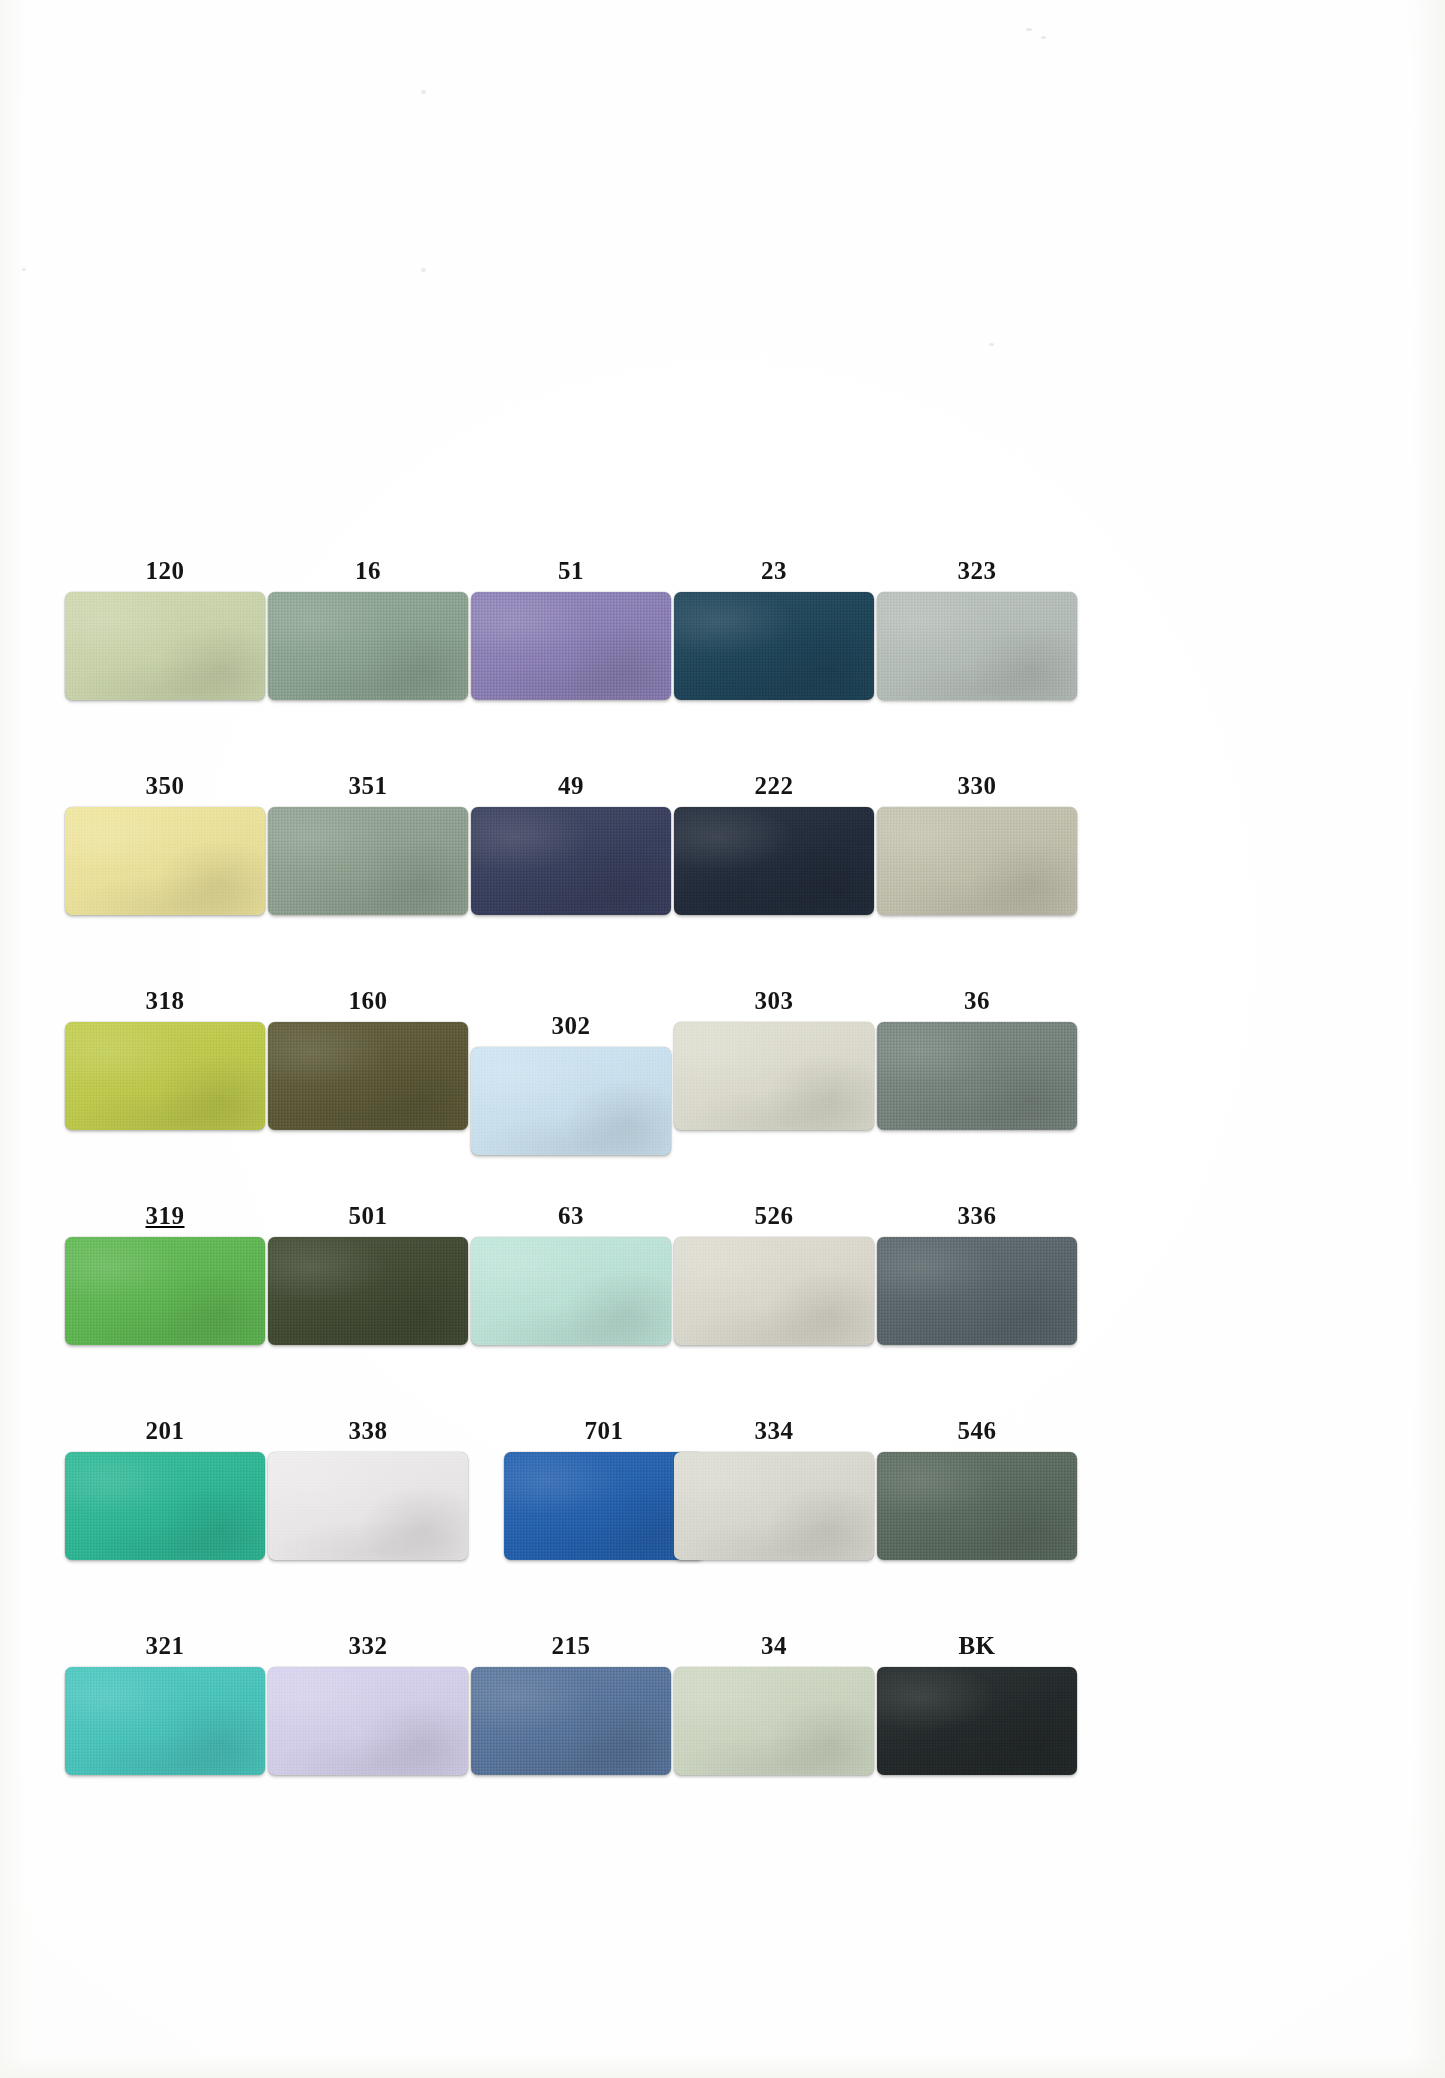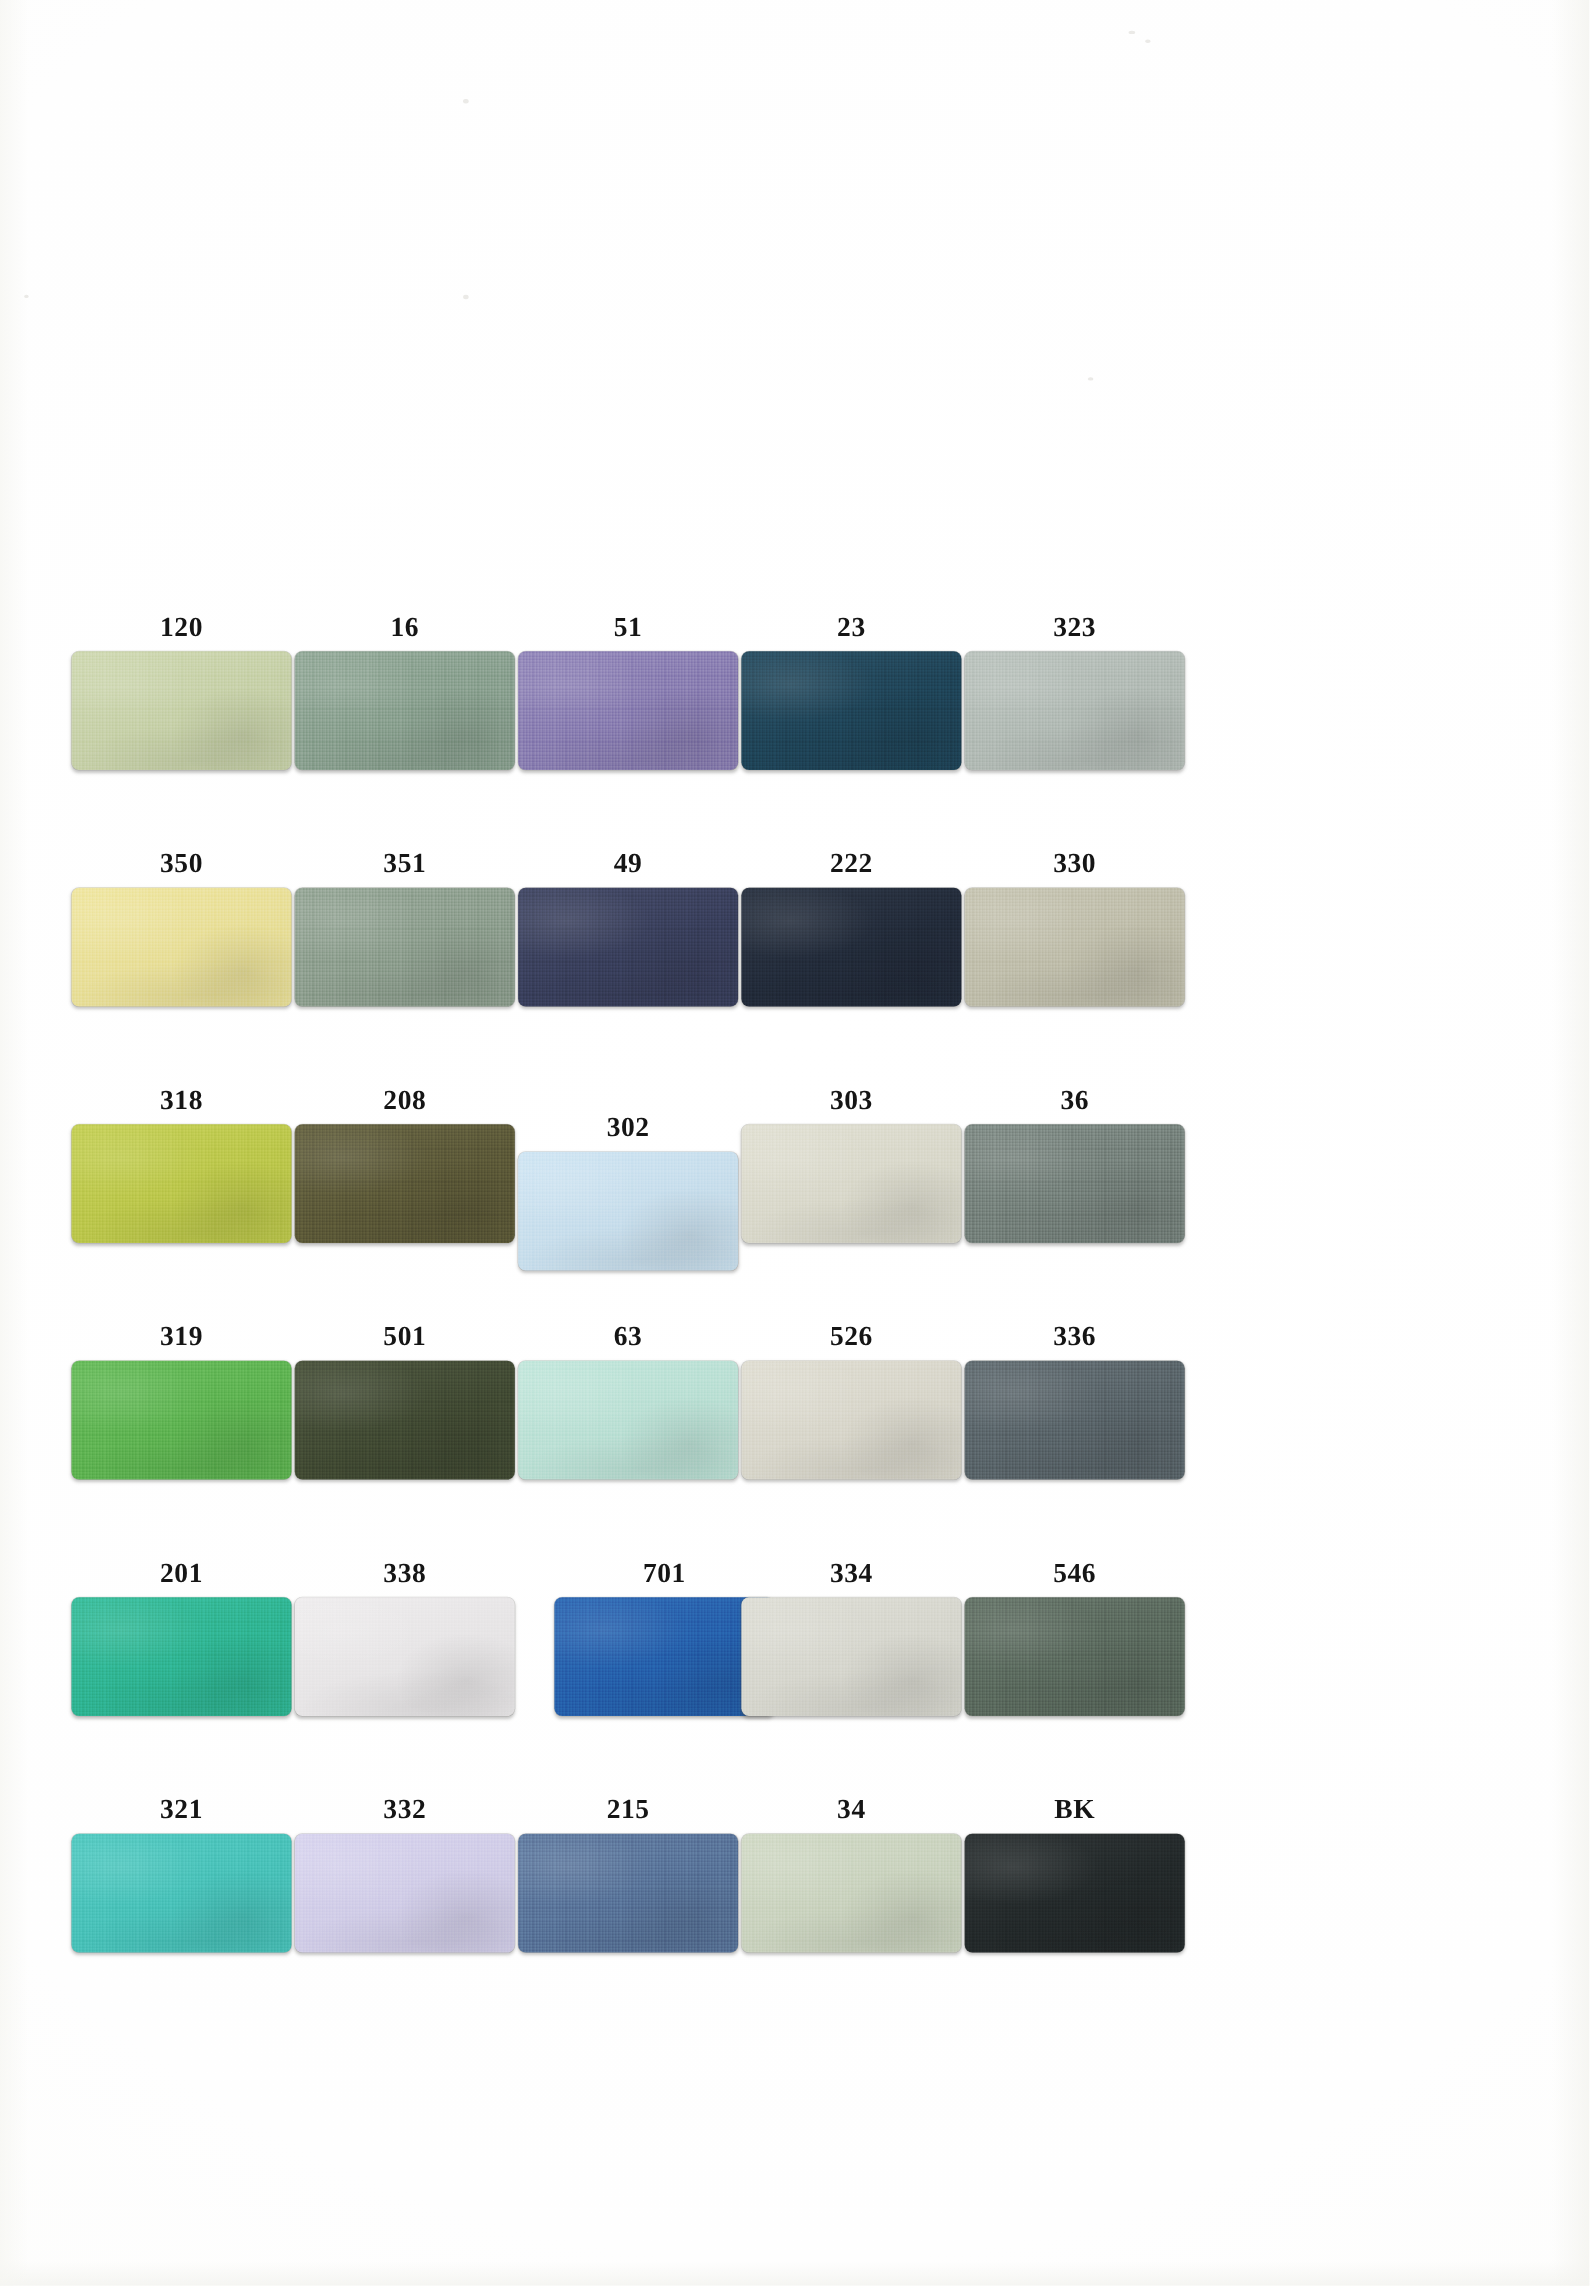--- a/index.html
+++ b/index.html
@@ -180,38 +180,38 @@
         <span class="swatch-label">330</span>
         <div class="swatch-chip" style="background: rgb(196, 194, 174);"></div>
       </div>
     </div>
     <div class="swatch-row">
       <div class="swatch-cell" style="left: 0px;">
         <span class="swatch-label">318</span>
         <div class="swatch-chip" style="background: rgb(192, 204, 76);"></div>
       </div>
       <div class="swatch-cell" style="left: 203px;">
-        <span class="swatch-label">208</span>
+        <span class="swatch-label">160</span>
         <div class="swatch-chip" style="background: rgb(92, 89, 56);"></div>
       </div>
       <div class="swatch-cell" style="left: 406px; margin-top: 25px;">
         <span class="swatch-label">302</span>
         <div class="swatch-chip" style="background: rgb(205, 228, 243);"></div>
       </div>
       <div class="swatch-cell" style="left: 609px;">
         <span class="swatch-label">303</span>
         <div class="swatch-chip" style="background: rgb(223, 222, 208);"></div>
       </div>
       <div class="swatch-cell" style="left: 812px;">
         <span class="swatch-label">36</span>
         <div class="swatch-chip" style="background: rgb(118, 130, 124);"></div>
       </div>
     </div>
     <div class="swatch-row">
-      <div class="swatch-cell" style="left: 0px;">
+      <div class="swatch-cell" style="left: 0px; text-decoration: underline;">
         <span class="swatch-label">319</span>
         <div class="swatch-chip" style="background: rgb(95, 183, 82);"></div>
       </div>
       <div class="swatch-cell" style="left: 203px;">
         <span class="swatch-label">501</span>
         <div class="swatch-chip" style="background: rgb(65, 74, 51);"></div>
       </div>
       <div class="swatch-cell" style="left: 406px;">
         <span class="swatch-label">63</span>
         <div class="swatch-chip" style="background: rgb(191, 230, 218);"></div>

